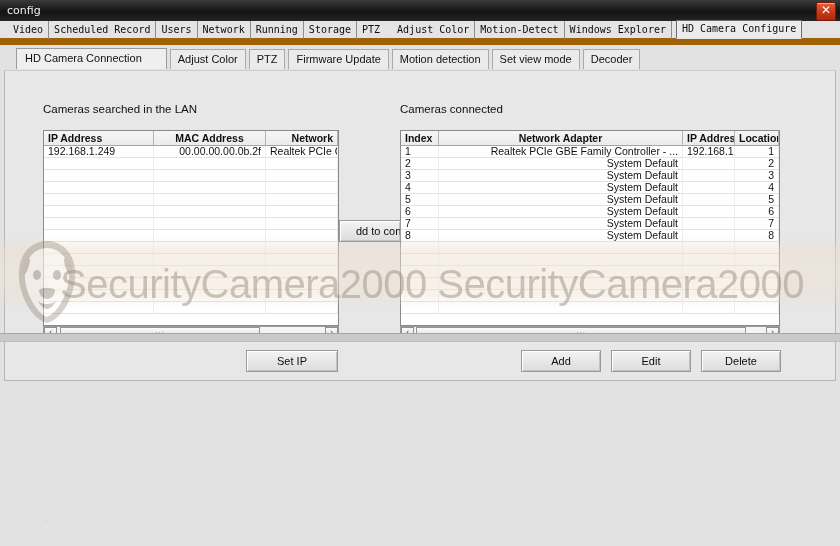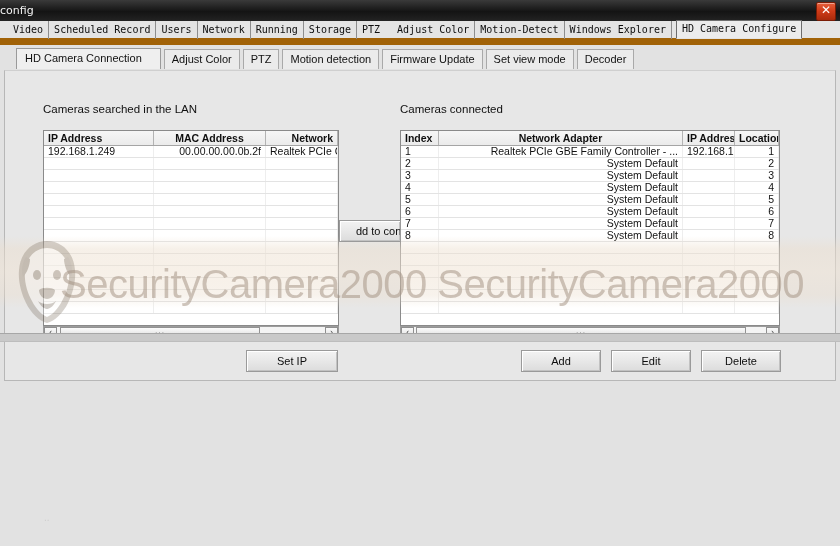--- a/index.html
+++ b/index.html
@@ -31,20 +31,21 @@
     width: 840px;
     height: 21px;
     background: linear-gradient(to bottom, #3a3a3a 0%, #141414 55%, #232323 100%);
     color: #ffffff;
     display: flex;
     align-items: center;
     box-sizing: border-box;
   }
   .titlebar .title {
     font-size: 11px;
+    padding-left: 7px;
     letter-spacing: 0px;
     color: #f2f2f2;
     font-family: "DejaVu Sans", sans-serif;
   }
   .close-btn {
     position: absolute;
     right: 4px;
     top: 2px;
     width: 18px;
     height: 17px;
@@ -120,21 +121,21 @@
     border-bottom: none;
     padding: 3px 7px 4px 7px;
     margin-right: 3px;
     white-space: nowrap;
     line-height: 12px;
     font-family: "Liberation Sans", sans-serif;
   }
   .stab.active {
     background: #efefef;
     border-color: #9a9a9a;
-    padding: 3px 18px 5px 8px;
+    padding: 3px 24px 5px 8px;
     font-weight: normal;
   }
 
   
   .panel {
     position: absolute;
     left: 4px;
     top: 70px;
     width: 832px;
     height: 311px;
@@ -382,22 +383,22 @@
         <div class="mtab">Motion-Detect</div>
         <div class="mtab">Windows Explorer</div>
         <div class="mtab active">HD Camera Configure</div>
       </div>
   </div>
 
   <div class="subtabs" id="sub-tabs">
       <div class="stab active">HD Camera Connection</div>
       <div class="stab">Adjust Color</div>
       <div class="stab">PTZ</div>
+      <div class="stab">Firmware Update</div>
       <div class="stab">Motion detection</div>
-      <div class="stab">Firmware Update</div>
       <div class="stab">Set view mode</div>
       <div class="stab">Decoder</div>
     </div>
 
   <div class="panel"></div>
 
   <div class="section-label" id="lbl-lan">Cameras searched in the LAN</div>
   <div class="section-label" id="lbl-connected">Cameras connected</div>
 
 

